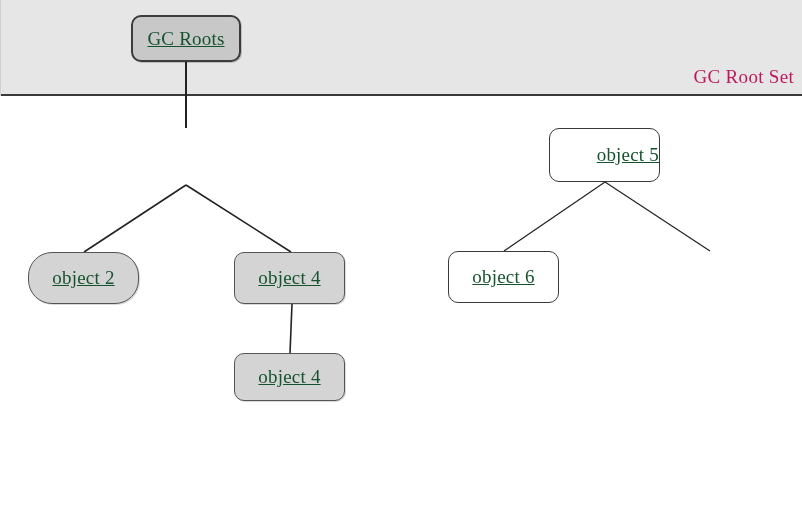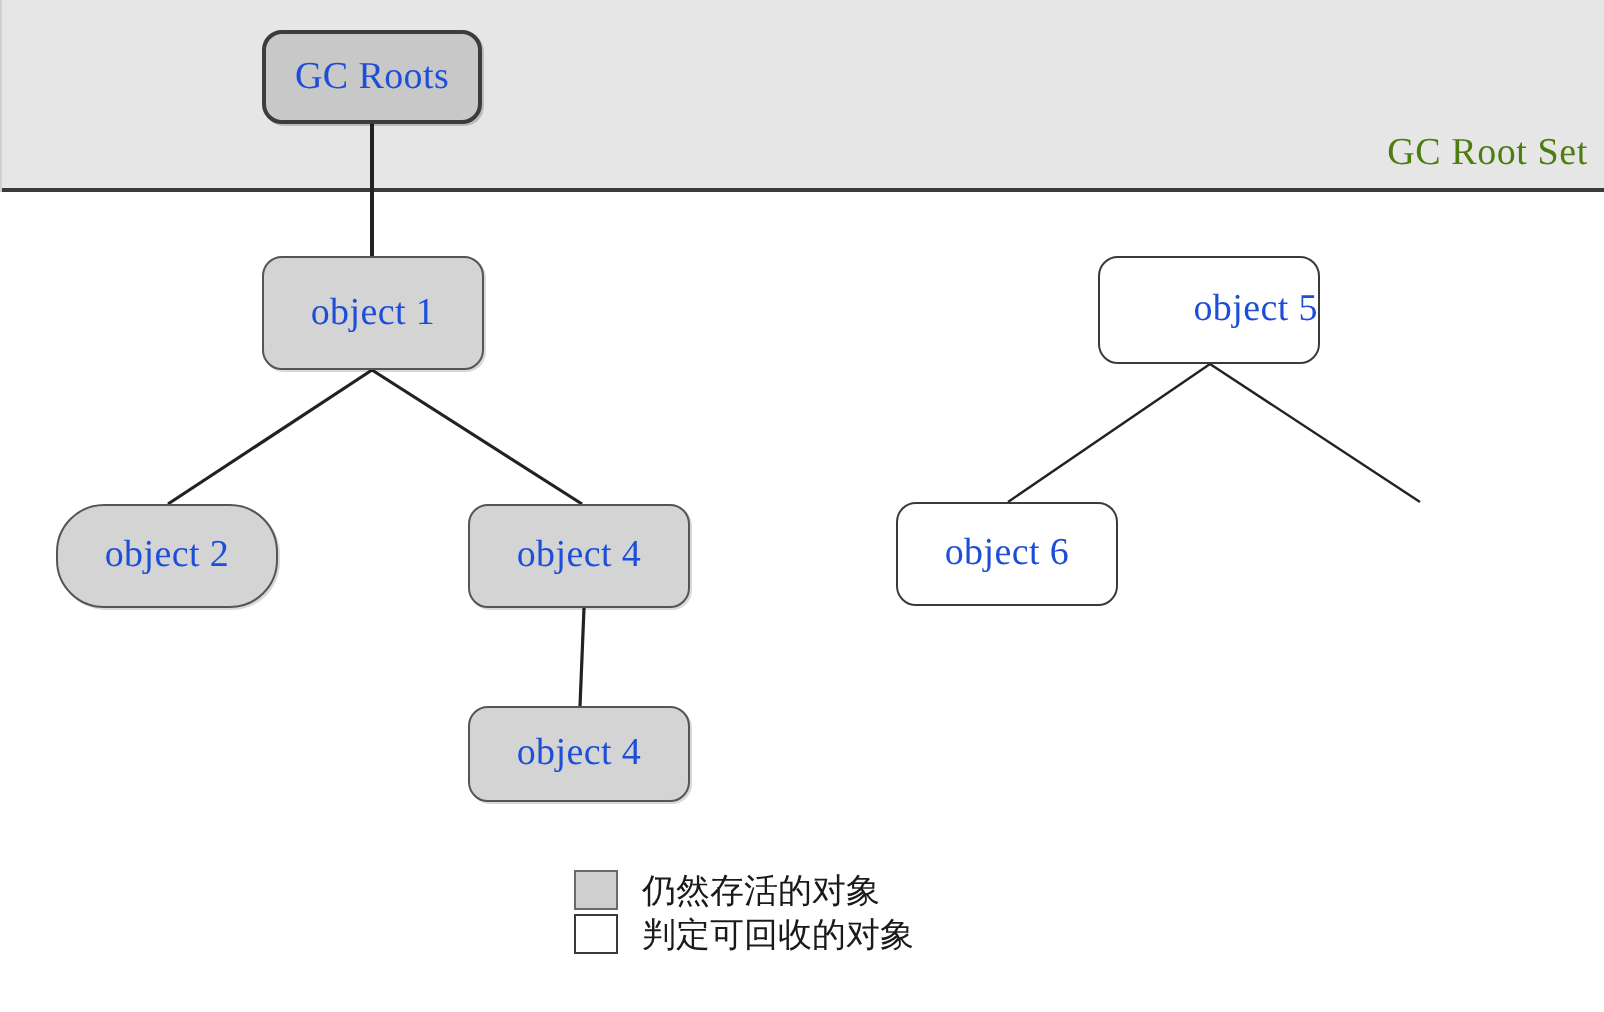--- a/index.html
+++ b/index.html
@@ -35,21 +35,21 @@
     top: 0;
     width: 1px;
     height: 96px;
     background: #d0d0d0;
   }
   .root-band-label {
     position: absolute;
     right: 8px;
     top: 66px;
     font-size: 19px;
-    color: #4d7c0f;
+    color: #be185d;
     letter-spacing: 0.3px;
     white-space: nowrap;
   }
 
   
   #edges {
     position: absolute;
     left: 0;
     top: 0;
     width: 802px;
@@ -58,23 +58,24 @@
 
   
   .node {
     position: absolute;
     box-sizing: border-box;
     display: flex;
     align-items: center;
     justify-content: center;
     border-radius: 10px;
     font-size: 19px;
-    color: #1d4ed8;
+    color: #14532d;
     letter-spacing: 0.2px;
     white-space: nowrap;
+    text-decoration: underline;
   }
   .node.gc-roots {
     background: #c8c8c8;
     border: 2px solid #3c3c3c;
     box-shadow: 1px 1px 0 rgba(0,0,0,0.18);
   }
   .node.alive {
     background: #d4d4d4;
     border: 1.6px solid #555555;
     box-shadow: 1px 1px 0 rgba(0,0,0,0.15);
@@ -133,23 +134,20 @@
     <line x1="186" y1="185" x2="291" y2="252" stroke="#222" stroke-width="1.6"></line>
     <line x1="292" y1="304" x2="290" y2="353" stroke="#222" stroke-width="1.6"></line>
     <line x1="605" y1="182" x2="504" y2="251" stroke="#222" stroke-width="1.2"></line>
     <line x1="605" y1="182" x2="710" y2="251" stroke="#222" stroke-width="1.2"></line>
   </svg>
 
   <div class="node gc-roots" style="left:131px; top:15px; width:110px; height:47px;">
     <span>GC Roots</span>
   </div>
 
-  <div class="node alive" style="left:131px; top:128px; width:111px; height:57px;">
-    <span>object 1</span>
-  </div>
 
   <div class="node alive" style="left:28px; top:252px; width:111px; height:52px;border-radius:24px;">
     <span>object 2</span>
   </div>
 
   <div class="node alive" style="left:234px; top:252px; width:111px; height:52px;">
     <span>object 4</span>
   </div>
 
   <div class="node alive" style="left:234px; top:353px; width:111px; height:48px;text-align:center;">
@@ -158,24 +156,14 @@
 
   <div class="node garbage" style="left:549px; top:128px; width:111px; height:54px;justify-content:flex-end;">
     <span>object 5</span>
   </div>
 
   <div class="node garbage" style="left:448px; top:251px; width:111px; height:52px;justify-content:center;">
     <span>object 6</span>
   </div>
 
 
-  <div class="legend">
-    <div class="legend-row">
-      <span class="legend-swatch alive"></span>
-      <span class="legend-label">仍然存活的对象</span>
-    </div>
-    <div class="legend-row">
-      <span class="legend-swatch garbage"></span>
-      <span class="legend-label">判定可回收的对象</span>
-    </div>
-  </div>
 
 </div>
 
 </body></html>

